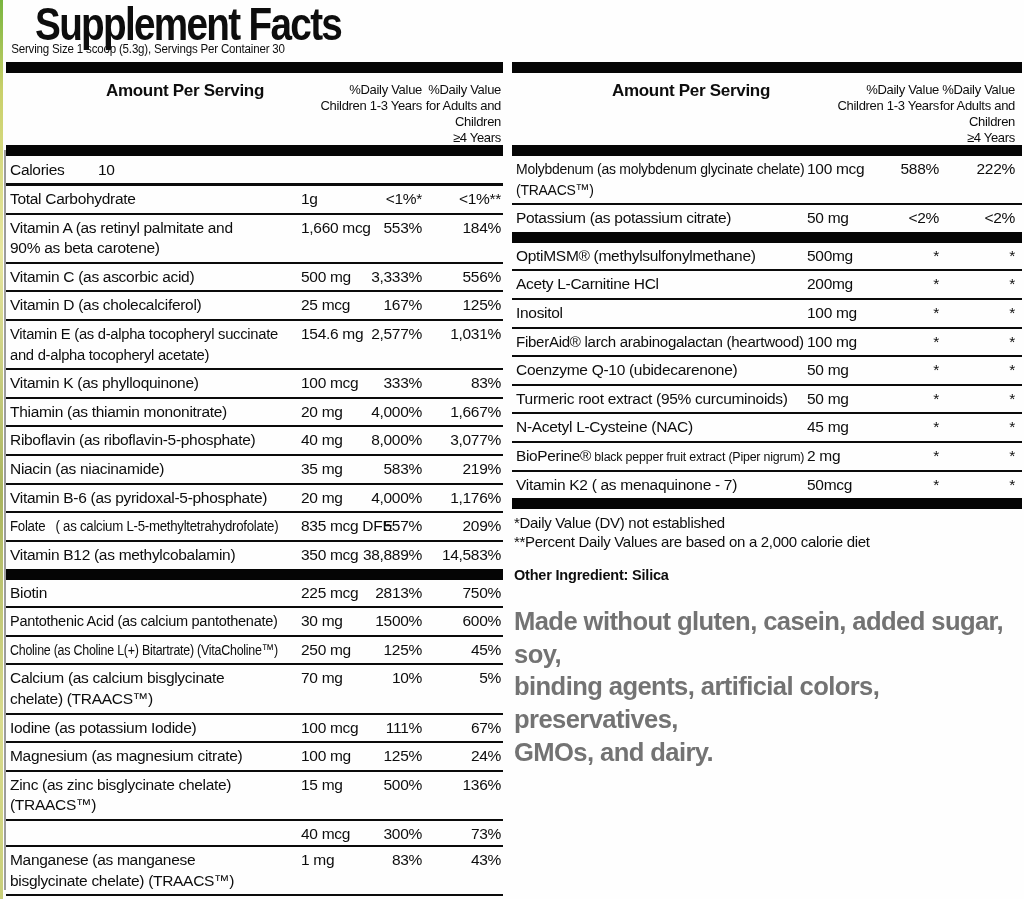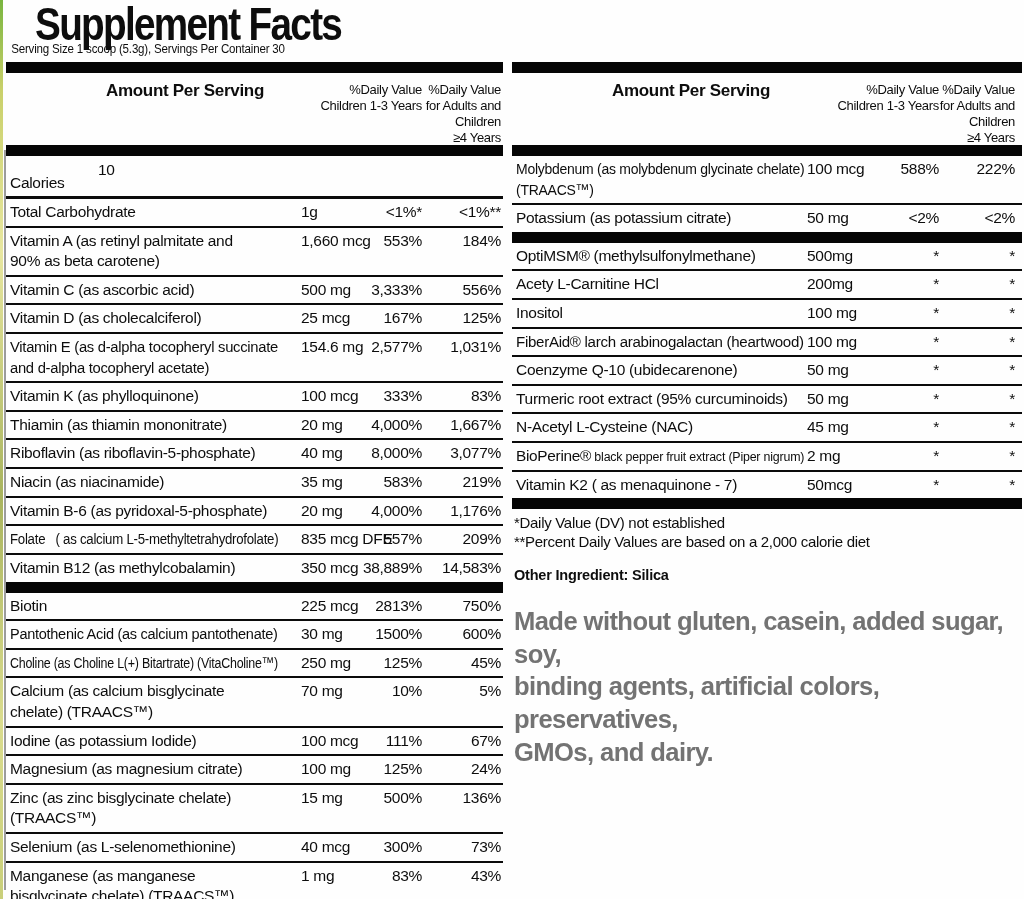--- a/index.html
+++ b/index.html
@@ -53,21 +53,21 @@
   .row .amount, .row .dv1, .row .dv2 {
     position:absolute; top:4px; white-space:nowrap; font-size:15.5px; letter-spacing:-0.3px;
   }
   #left-panel  .row .amount { left:295px; }
   #left-panel  .row .dv1 { right:81px; }
   #left-panel  .row .dv2 { right:2px; }
   #right-panel .row .amount { left:295px; }
   #right-panel .row .dv1 { right:83px; }
   #right-panel .row .dv2 { right:7px;margin-left:26px; }
 
-  .cal-row { position:relative; padding:18px 0 4px 4px; min-height:28px;
+  .cal-row { position:relative; padding:5px 0 4px 4px; min-height:28px;
     border-bottom:3px solid #0b0b0b; font-size:15.5px; letter-spacing:-0.3px; }
   .cal-row .calval { position:absolute; left:92px; top:5px; }
 
   .footnotes { padding:5px 0 0 2px; font-size:15px; line-height:1.25; letter-spacing:-0.3px; }
   .other-ing { padding:15px 0 0 2px; font-size:14.5px; font-weight:bold; letter-spacing:-0.2px; }
   .made-without {
     padding:22px 0 0 2px; font-size:26px; font-weight:bold; line-height:1.26;
     letter-spacing:-0.6px; color:#737373;
   }
   .made-without span { display:inline-block; white-space:pre-line; transform-origin:left center; }
@@ -237,21 +237,20 @@
 
         <div class="row">
           <span class="namewrap"><span>Zinc (as zinc bisglycinate chelate)
 (TRAACS™)</span><span class="small"></span></span>
           <span class="amount">15 mg</span>
           <span class="dv1">500%</span>
           <span class="dv2">136%</span>
         </div>
 
         <div class="row">
-          <span class="namewrap"><span>Selenium (as L-selenomethionine)</span><span class="small"></span></span>
           <span class="amount">40 mcg</span>
           <span class="dv1">300%</span>
           <span class="dv2">73%</span>
         </div>
 
         <div class="row">
           <span class="namewrap"><span>Manganese (as manganese
 bisglycinate chelate) (TRAACS™)</span><span class="small"></span></span>
           <span class="amount">1 mg</span>
           <span class="dv1">83%</span>

